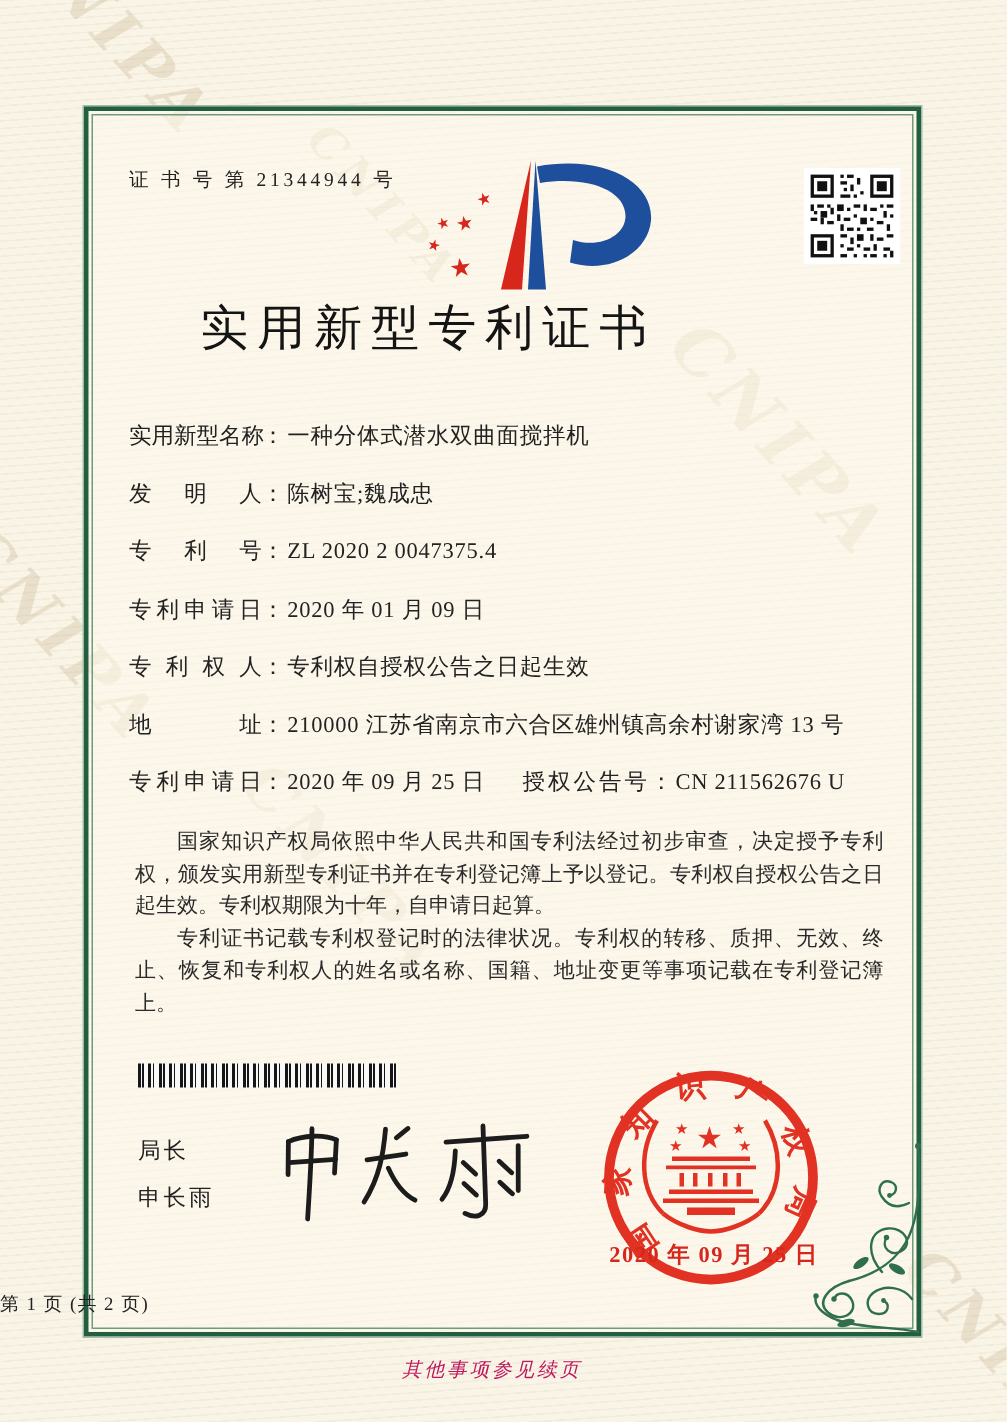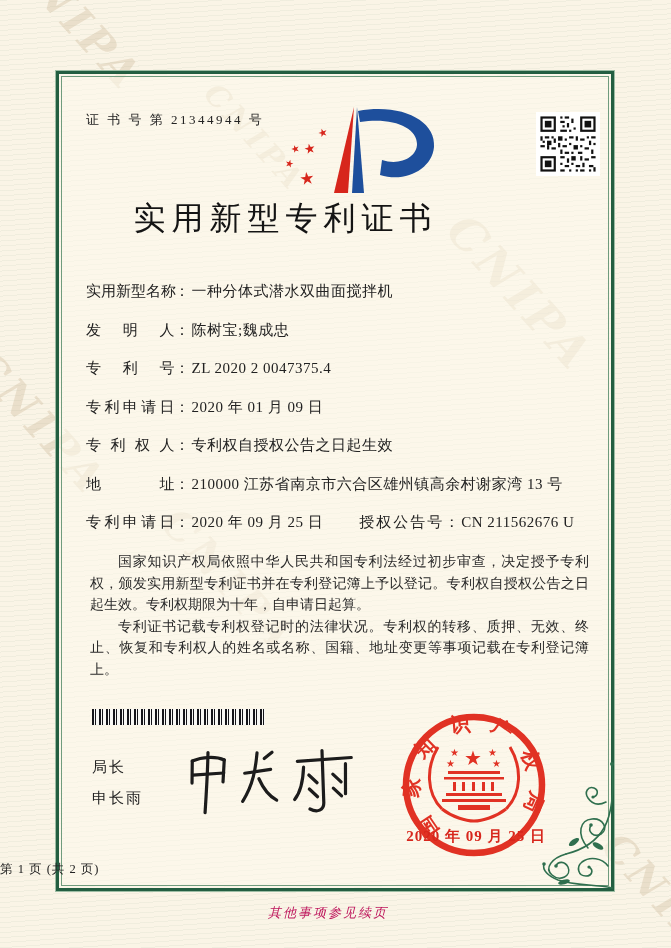--- a/index.html
+++ b/index.html
@@ -49,21 +49,21 @@
 
   .fields { position:absolute; left:86px; top:283px; width:505px; z-index:2; font-size:15px; }
   .frow { height:16px; line-height:16px; margin-bottom:22.5px; white-space:nowrap; }
   .frow.gap { margin-top:5px; }
   .flabel {
     display:inline-block; width:5.9em; vertical-align:top;
     text-align:justify; text-align-last:justify;
   }
   .colon { margin-right:2px; }
   .fval { letter-spacing:0.5px; }
-  .second-pair { margin-left:36px; }
+  .second-pair { margin-left:25px; }
   .flabel2 { letter-spacing:2px; }
 
   .body-text {
     position:absolute; left:90px; top:551px; width:499px; z-index:2;
     font-size:14px; line-height:21.5px; text-align:justify;
     color:#2a2a2a;
   }
   .body-text p { text-indent:2em; }
 
   .barcode {

